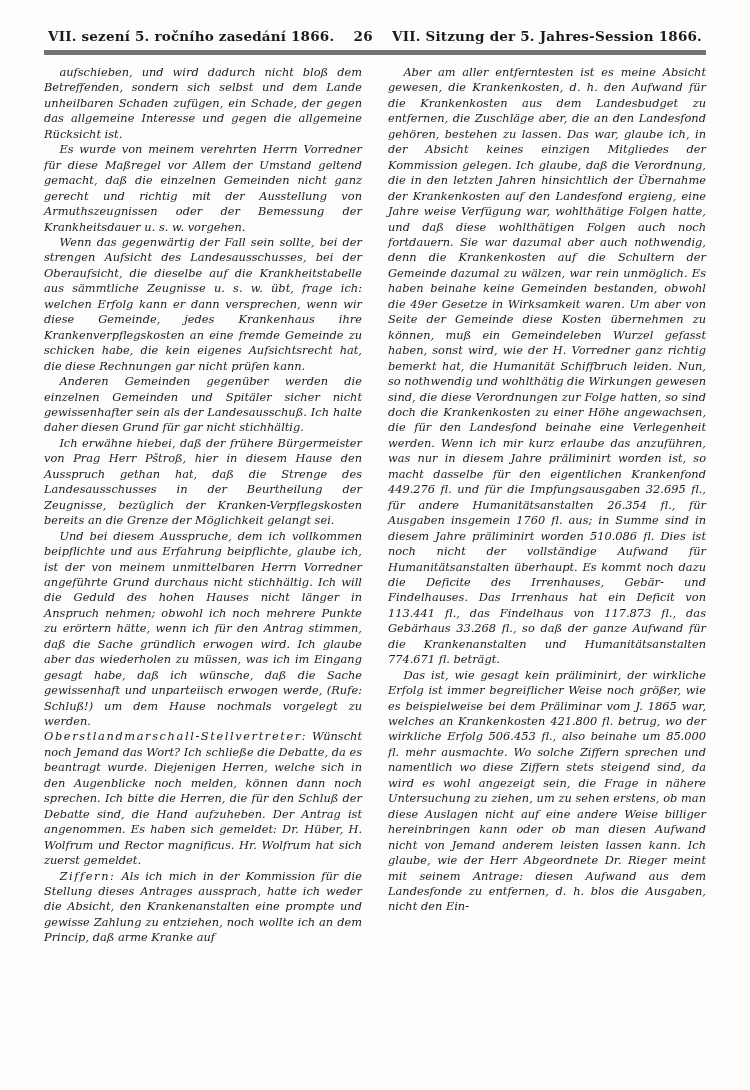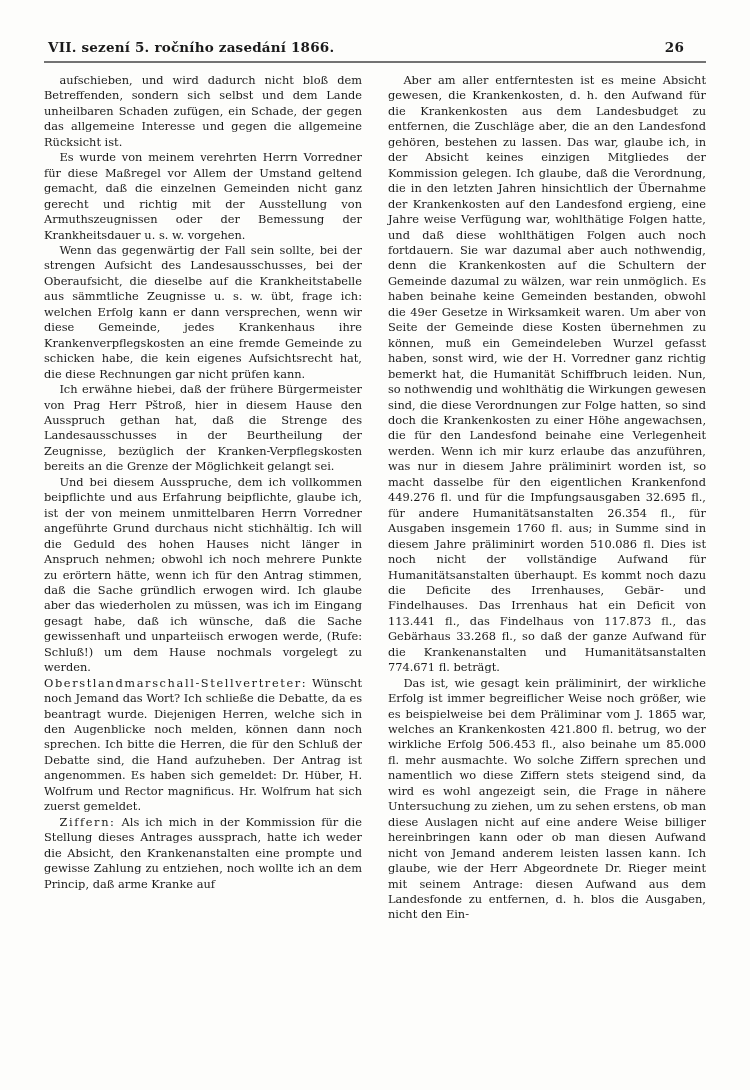--- a/index.html
+++ b/index.html
@@ -23,31 +23,30 @@
     background: #fdfdfb;
   }
   .header {
     display: flex;
     align-items: baseline;
     justify-content: space-between;
     font-size: 13.5px;
     font-weight: bold;
     letter-spacing: 0.2px;
     padding: 0 4px 6px 4px;
-    border-bottom: 2px solid #737373;
+    border-bottom: 5px solid #737373;
     margin-bottom: 10px;
   }
   .header-left {
     flex: 0 0 auto;
     white-space: nowrap;
   }
   .header-center {
     flex: 0 0 auto;
     padding: 0 18px;
-    margin-top: 11px;
   }
   .header-right {
     flex: 0 0 auto;
     white-space: nowrap;
   }
   .columns {
     display: flex;
     gap: 26px;
     height: 990px;
   }
@@ -56,20 +55,21 @@
     font-size: 11.4px;
     line-height: 1.355;
     text-align: justify;
     text-justify: inter-word;
     hyphens: auto;
     -webkit-hyphens: auto;
   }
   .col p {
     margin: 0;
     text-indent: 1.35em;
+    font-style: italic;
   }
   .col p.noindent {
     text-indent: 0;
   }
   .speaker {
     letter-spacing: 1.6px;
     font-weight: normal;
   }
   
   .col, .header {
@@ -77,28 +77,30 @@
   }
 </style>
 </head>
 <body>
 
 <div class="page">
 
   <div class="header">
     <div class="header-left">VII. sezení 5. ročního zasedání 1866.</div>
     <div class="header-center">26</div>
+    <div class="header-right">VII. Sitzung der 5. Jahres-Session 1866.</div>
   </div>
 
   <div class="columns">
 
     <div class="col">
       <p>aufschieben, und wird dadurch nicht bloß dem Betreffenden, sondern sich selbst und dem Lande unheilbaren Schaden zufügen, ein Schade, der gegen das allgemeine Interesse und gegen die allgemeine Rücksicht ist.</p>
       <p>Es wurde von meinem verehrten Herrn Vorredner für diese Maßregel vor Allem der Umstand geltend gemacht, daß die einzelnen Gemeinden nicht ganz gerecht und richtig mit der Ausstellung von Armuthszeugnissen oder der Bemessung der Krankheitsdauer u. s. w. vorgehen.</p>
       <p>Wenn das gegenwärtig der Fall sein sollte, bei der strengen Aufsicht des Landesausschusses, bei der Oberaufsicht, die dieselbe auf die Krankheitstabelle aus sämmtliche Zeugnisse u. s. w. übt, frage ich: welchen Erfolg kann er dann versprechen, wenn wir diese Gemeinde, jedes Krankenhaus ihre Krankenverpflegskosten an eine fremde Gemeinde zu schicken habe, die kein eigenes Aufsichtsrecht hat, die diese Rechnungen gar nicht prüfen kann.</p>
+      <p>Anderen Gemeinden gegenüber werden die einzelnen Gemeinden und Spitäler sicher nicht gewissenhafter sein als der Landesausschuß. Ich halte daher diesen Grund für gar nicht stichhältig.</p>
       <p>Ich erwähne hiebei, daß der frühere Bürgermeister von Prag Herr Pštroß, hier in diesem Hause den Ausspruch gethan hat, daß die Strenge des Landesausschusses in der Beurtheilung der Zeugnisse, bezüglich der Kranken-Verpflegskosten bereits an die Grenze der Möglichkeit gelangt sei.</p>
       <p>Und bei diesem Ausspruche, dem ich vollkommen beipflichte und aus Erfahrung beipflichte, glaube ich, ist der von meinem unmittelbaren Herrn Vorredner angeführte Grund durchaus nicht stichhältig. Ich will die Geduld des hohen Hauses nicht länger in Anspruch nehmen; obwohl ich noch mehrere Punkte zu erörtern hätte, wenn ich für den Antrag stimmen, daß die Sache gründlich erwogen wird. Ich glaube aber das wiederholen zu müssen, was ich im Eingang gesagt habe, daß ich wünsche, daß die Sache gewissenhaft und unparteiisch erwogen werde, (Rufe: Schluß!) um dem Hause nochmals vorgelegt zu werden.</p>
       <p class="noindent">
         <span class="speaker">Oberstlandmarschall-Stellvertreter:</span>
         <span>Wünscht noch Jemand das Wort? Ich schließe die Debatte, da es beantragt wurde. Diejenigen Herren, welche sich in den Augenblicke noch melden, können dann noch sprechen. Ich bitte die Herren, die für den Schluß der Debatte sind, die Hand aufzuheben. Der Antrag ist angenommen. Es haben sich gemeldet: Dr. Hüber, H. Wolfrum und Rector magnificus. Hr. Wolfrum hat sich zuerst gemeldet.</span>
       </p>
       <p>
         <span class="speaker">Ziffern:</span>
         <span>Als ich mich in der Kommission für die Stellung dieses Antrages aussprach, hatte ich weder die Absicht, den Krankenanstalten eine prompte und gewisse Zahlung zu entziehen, noch wollte ich an dem Princip, daß arme Kranke auf</span>
       </p>

